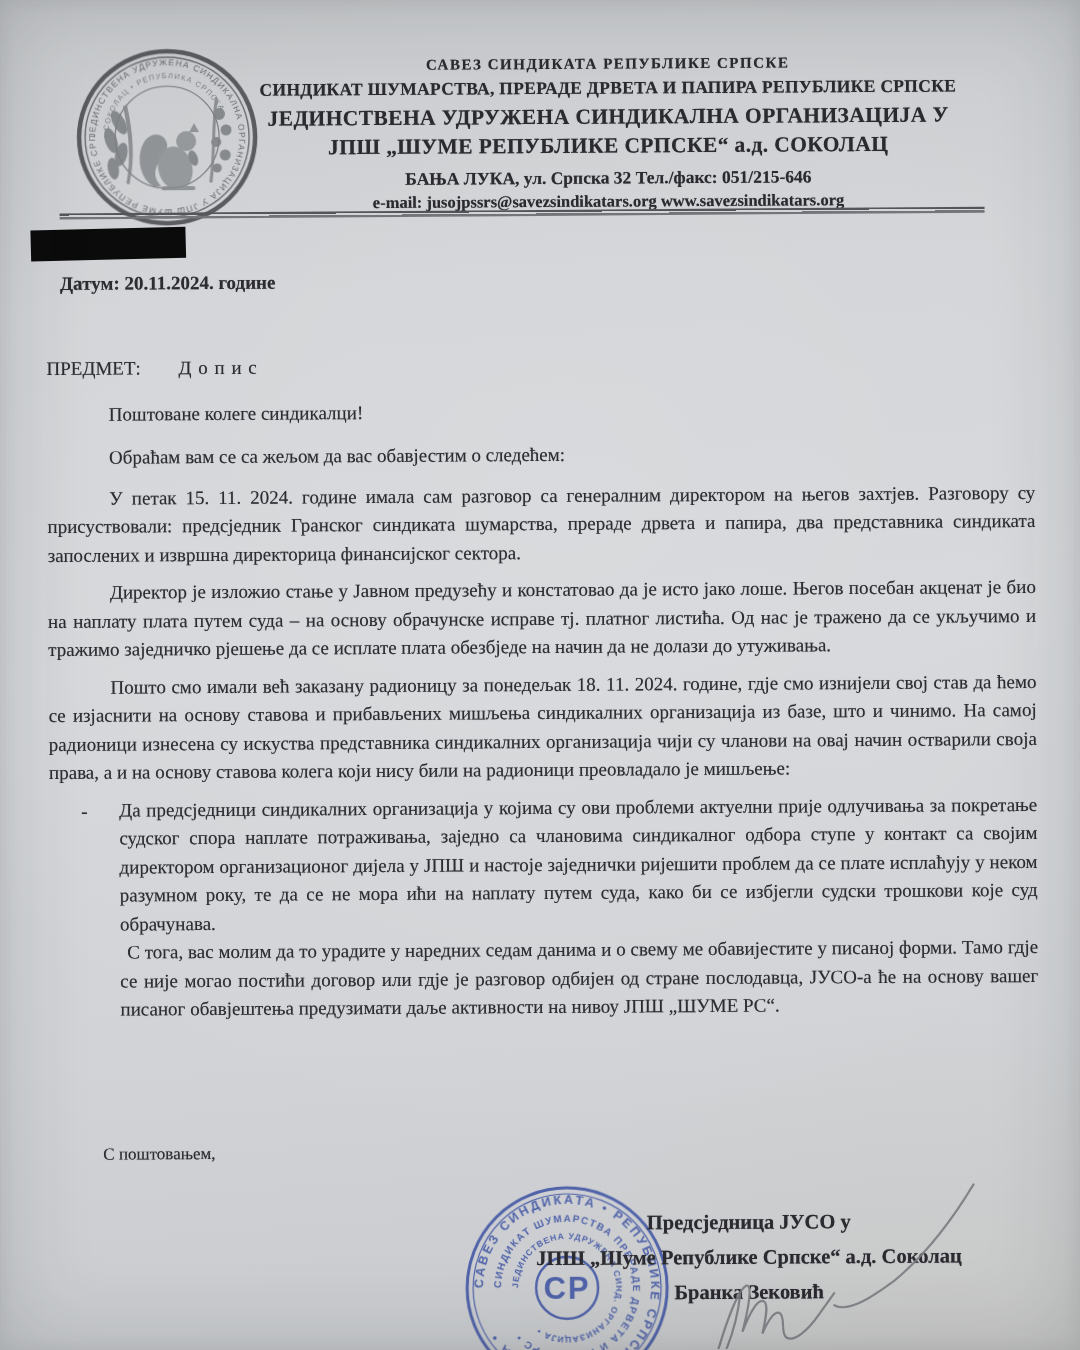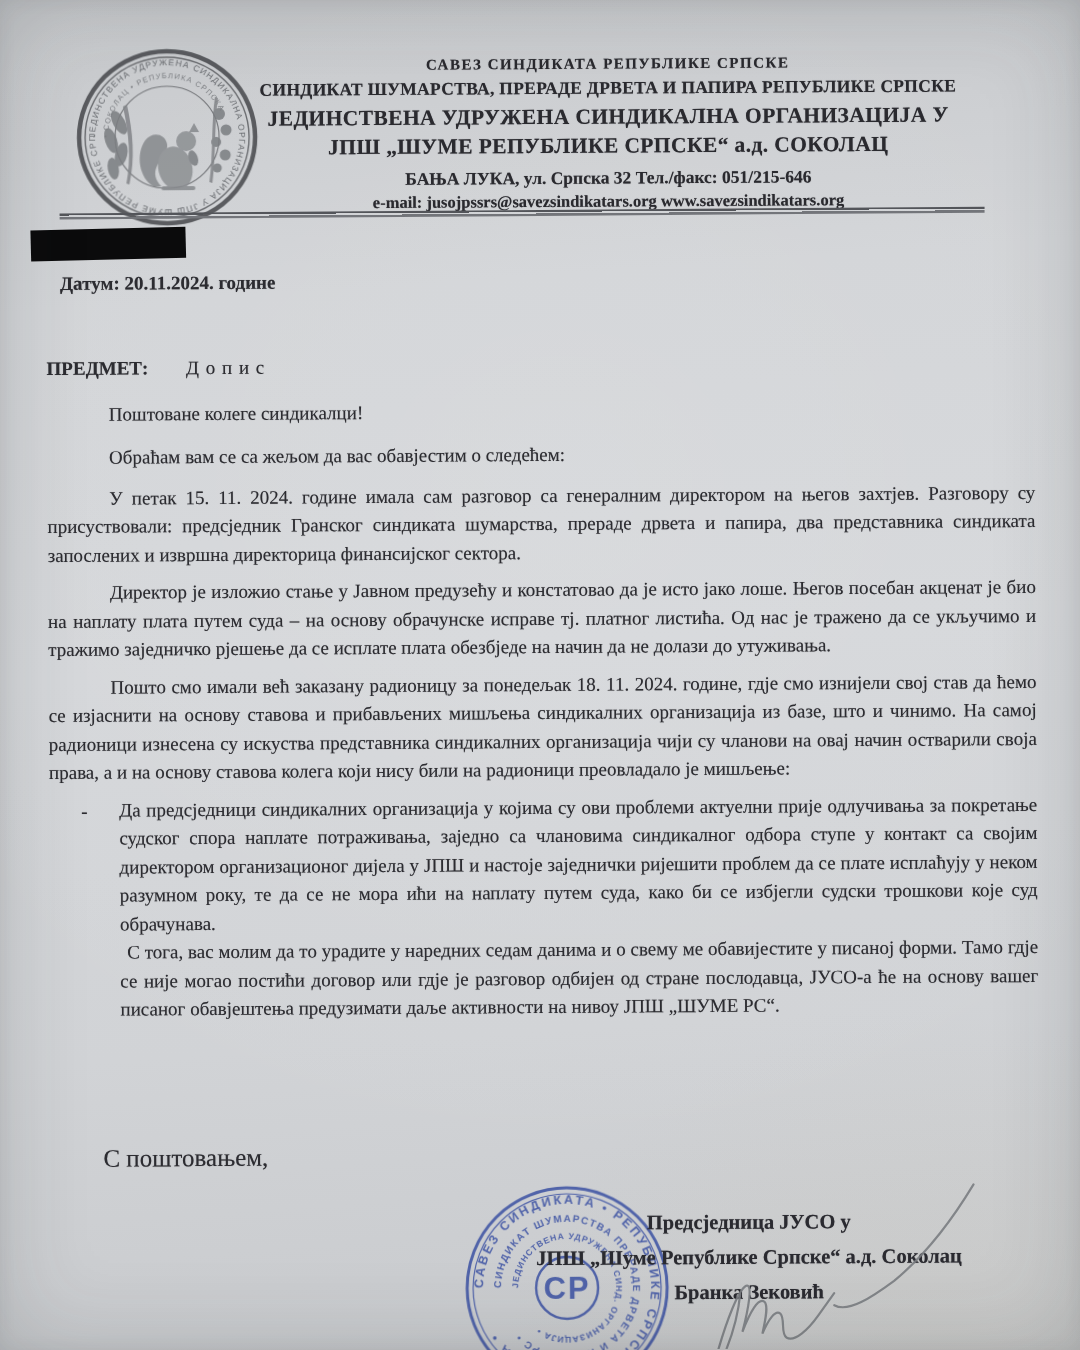--- a/index.html
+++ b/index.html
@@ -35,30 +35,30 @@
   .date-line{position:absolute;left:62px;top:270px;font-size:19px;font-weight:bold;
     text-shadow:0 0 .8px rgba(44,44,49,.5);}
 
   
   .body{position:absolute;left:48px;top:352px;width:988px;font-size:19px;line-height:28.5px;
     text-shadow:0 0 .8px rgba(44,44,49,.45);}
   .body p{margin:0 0 9px 0;}
   .p-ind{text-indent:62px;}
   .just{text-align:justify;}
   .subject{margin-bottom:17px !important;}
-  .subject .lbl{font-weight:bold;}
+  .subject .lbl{font-weight:normal;}
   .subject .val{letter-spacing:1px;margin-left:33px;}
   .salut{margin-bottom:15px !important;}
   .opening{margin-bottom:12px !important;}
   .bullet{position:relative;margin-left:30px;padding-left:40px;}
   .bullet .dash{position:absolute;left:2px;top:1px;font-size:19px;}
   .bullet p{margin:0;}
   .follow{text-indent:7px;}
 
-  .closing{position:absolute;left:100px;top:1142px;font-size:25px;
+  .closing{position:absolute;left:100px;top:1142px;font-size:17px;
     text-shadow:0 0 .8px rgba(44,44,49,.5);}
 
   
   .stamp{position:absolute;left:458px;top:1183px;width:210px;height:210px;z-index:1;
     opacity:.85;filter:blur(.35px);}
   .sigblock{position:absolute;left:478px;top:1206px;width:534px;z-index:2;text-align:center;
     font-size:20.5px;font-weight:bold;line-height:35px;color:#2a2a30;
     text-shadow:0 0 .9px rgba(42,42,48,.55);}
   .handwriting{position:absolute;left:618px;top:1175px;width:430px;height:175px;z-index:3;opacity:.9;}
 

